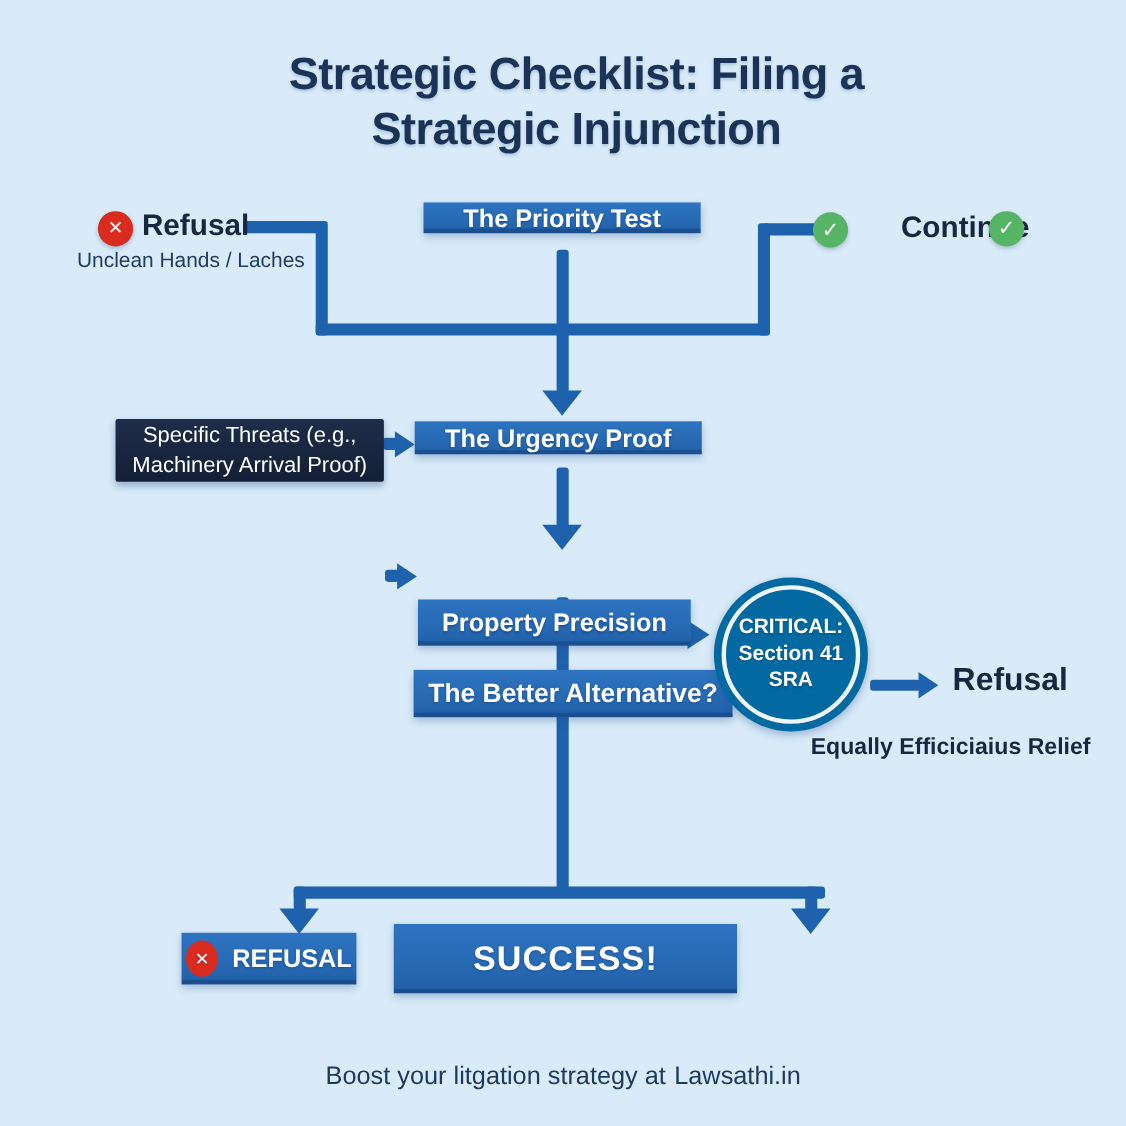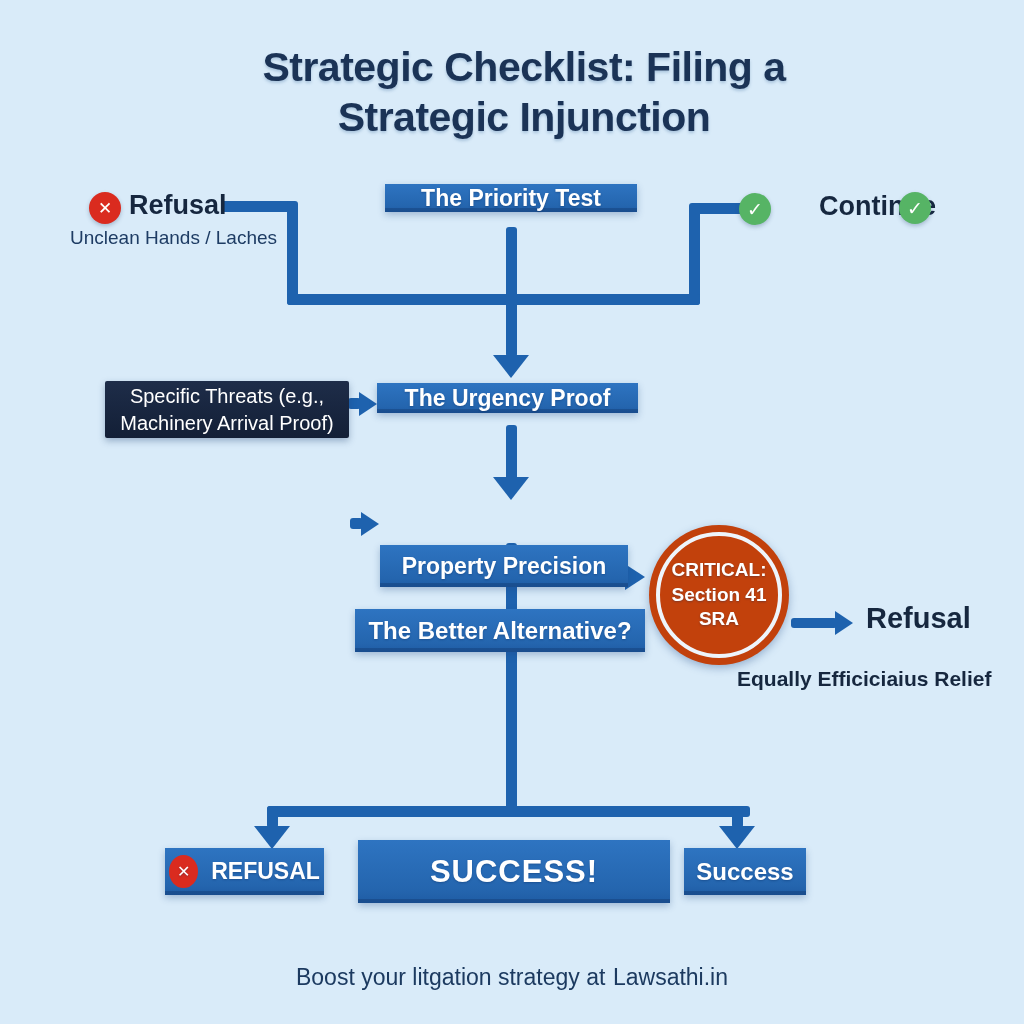--- a/index.html
+++ b/index.html
@@ -31,21 +31,21 @@
   .badge{
     position:absolute;border-radius:50%;display:flex;align-items:center;justify-content:center;
     color:#fff;font-weight:bold;box-shadow:0 2px 4px rgba(40,70,110,.3);
   }
   .badge.red{background:#da2b1f;width:32px;height:32px;font-size:17px;}
   .badge.green{background:#56b465;width:32px;height:32px;font-size:19px;}
   .lbl{position:absolute;color:#16273f;font-weight:bold;white-space:nowrap;}
   .note{position:absolute;color:#1e3c64;white-space:nowrap;}
   .critical{
     position:absolute;left:649px;top:525px;width:140px;height:140px;border-radius:50%;
-    background:#c2410c;display:flex;flex-direction:column;align-items:center;justify-content:center;
+    background:#0369a1;display:flex;flex-direction:column;align-items:center;justify-content:center;
     text-align:center;color:#fff;font-weight:bold;font-size:19px;line-height:1.3;
     box-shadow:0 3px 8px rgba(25,70,130,.35);text-shadow:0 1px 2px rgba(10,40,90,.35);
   }
   .critical::before{content:"";position:absolute;inset:7px;border:4px solid #eef5fc;border-radius:50%;}
   .critical span{position:relative;}
   .inline-badge{
     border-radius:50%;display:flex;align-items:center;justify-content:center;
     color:#fff;font-weight:bold;background:#da2b1f;width:29px;height:33px;font-size:16px;flex:0 0 auto;
   }
   .outcome-refusal{gap:13px;}
@@ -116,42 +116,39 @@
     <div>Machinery Arrival Proof)</div>
   </div>
   <div class="bluebox" style="left:377px;top:383px;width:261px;height:30px;font-size:23px;">
     <span>The Urgency Proof</span>
   </div>
 
   <div class="bluebox" style="left:380px;top:501px;width:248px;height:42px;font-size:23px;margin-top:44px;">
     <span>Property Precision</span>
   </div>
 
-  <div class="bluebox" style="left:355px;top:609px;width:290px;height:43px;font-size:24px;">
+  <div class="bluebox" style="left:376px;top:609px;width:290px;height:43px;font-size:24px;">
     <span>The Better Alternative?</span>
   </div>
 
   <div class="critical">
     <span>CRITICAL:</span>
     <span>Section 41</span>
     <span>SRA</span>
   </div>
   <div class="lbl" style="left:866px;top:602px;font-size:29px;">Refusal</div>
   <div class="lbl" style="left:737px;top:667px;font-size:21px;">Equally Efficiciaius Relief</div>
 
   <div class="bluebox outcome-refusal" style="left:165px;top:848px;width:159px;height:47px;font-size:23px;">
     <span class="inline-badge">
       <span>✕</span>
     </span>
     <span>REFUSAL</span>
   </div>
   <div class="bluebox" style="left:358px;top:840px;width:312px;height:63px;font-size:31px;letter-spacing:1px;">
     <span>SUCCESS!</span>
   </div>
-  <div class="bluebox" style="left:684px;top:848px;width:122px;height:47px;font-size:24px;">
-    <span>Success</span>
-  </div>
 
   <div class="footer">
     <span>Boost your litgation strategy at</span><span class="brand">Lawsathi.in</span>
   </div>
 
 </div>
 
 </body></html>

